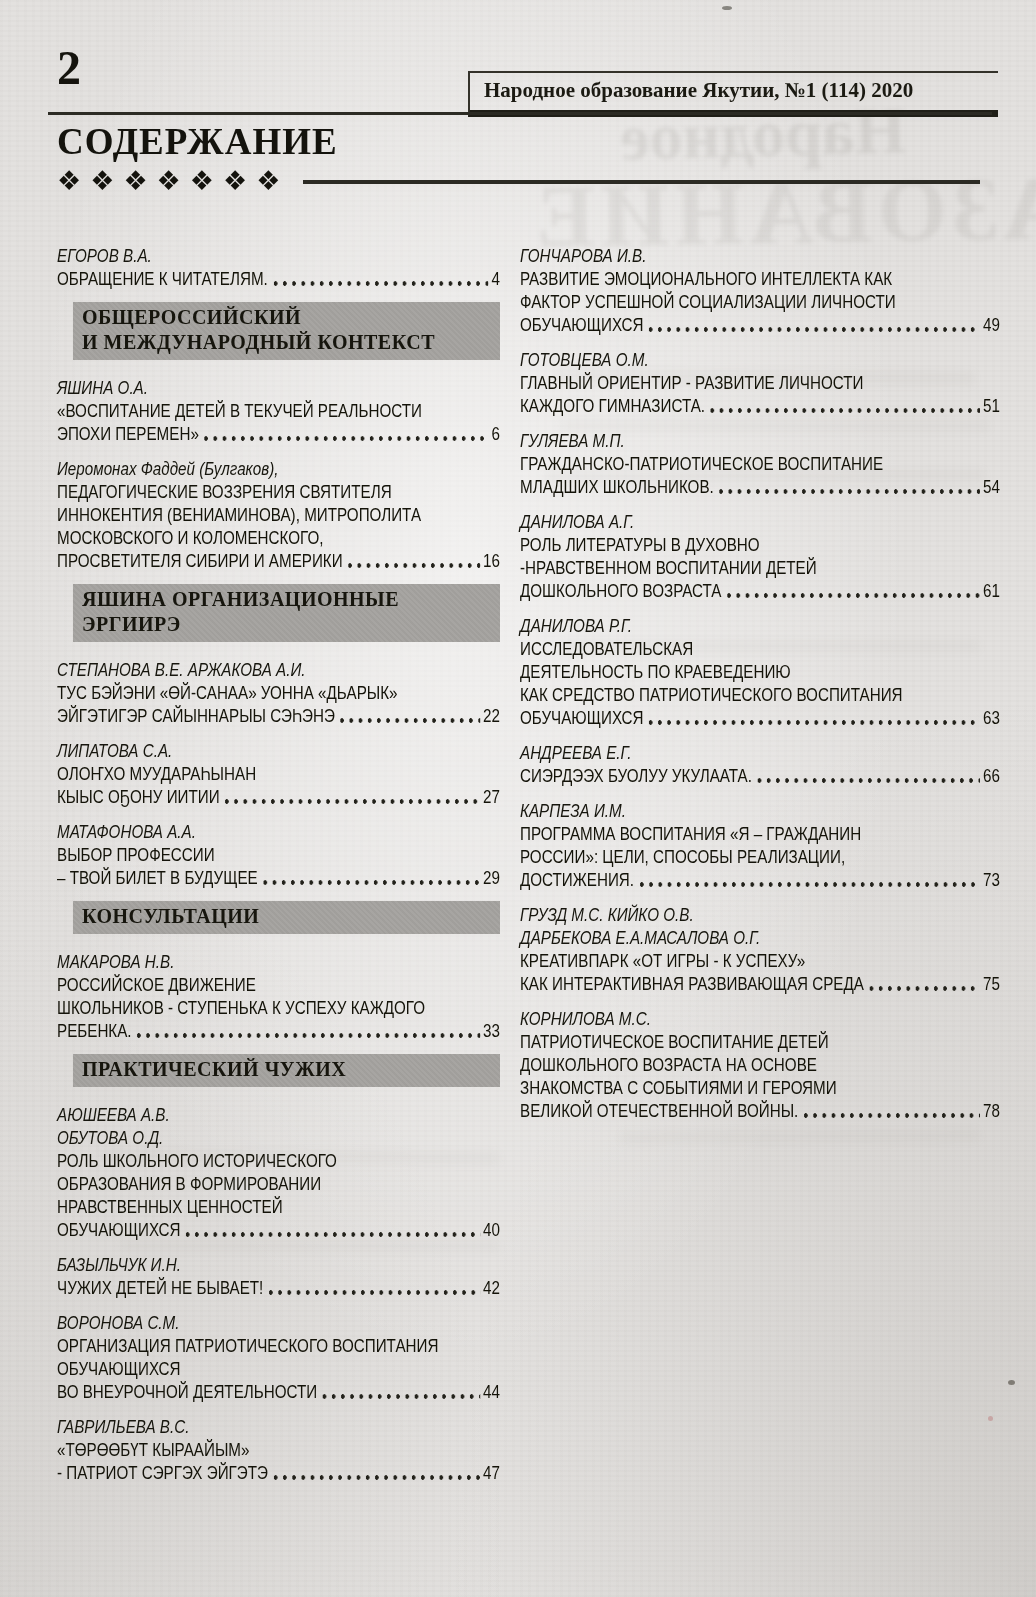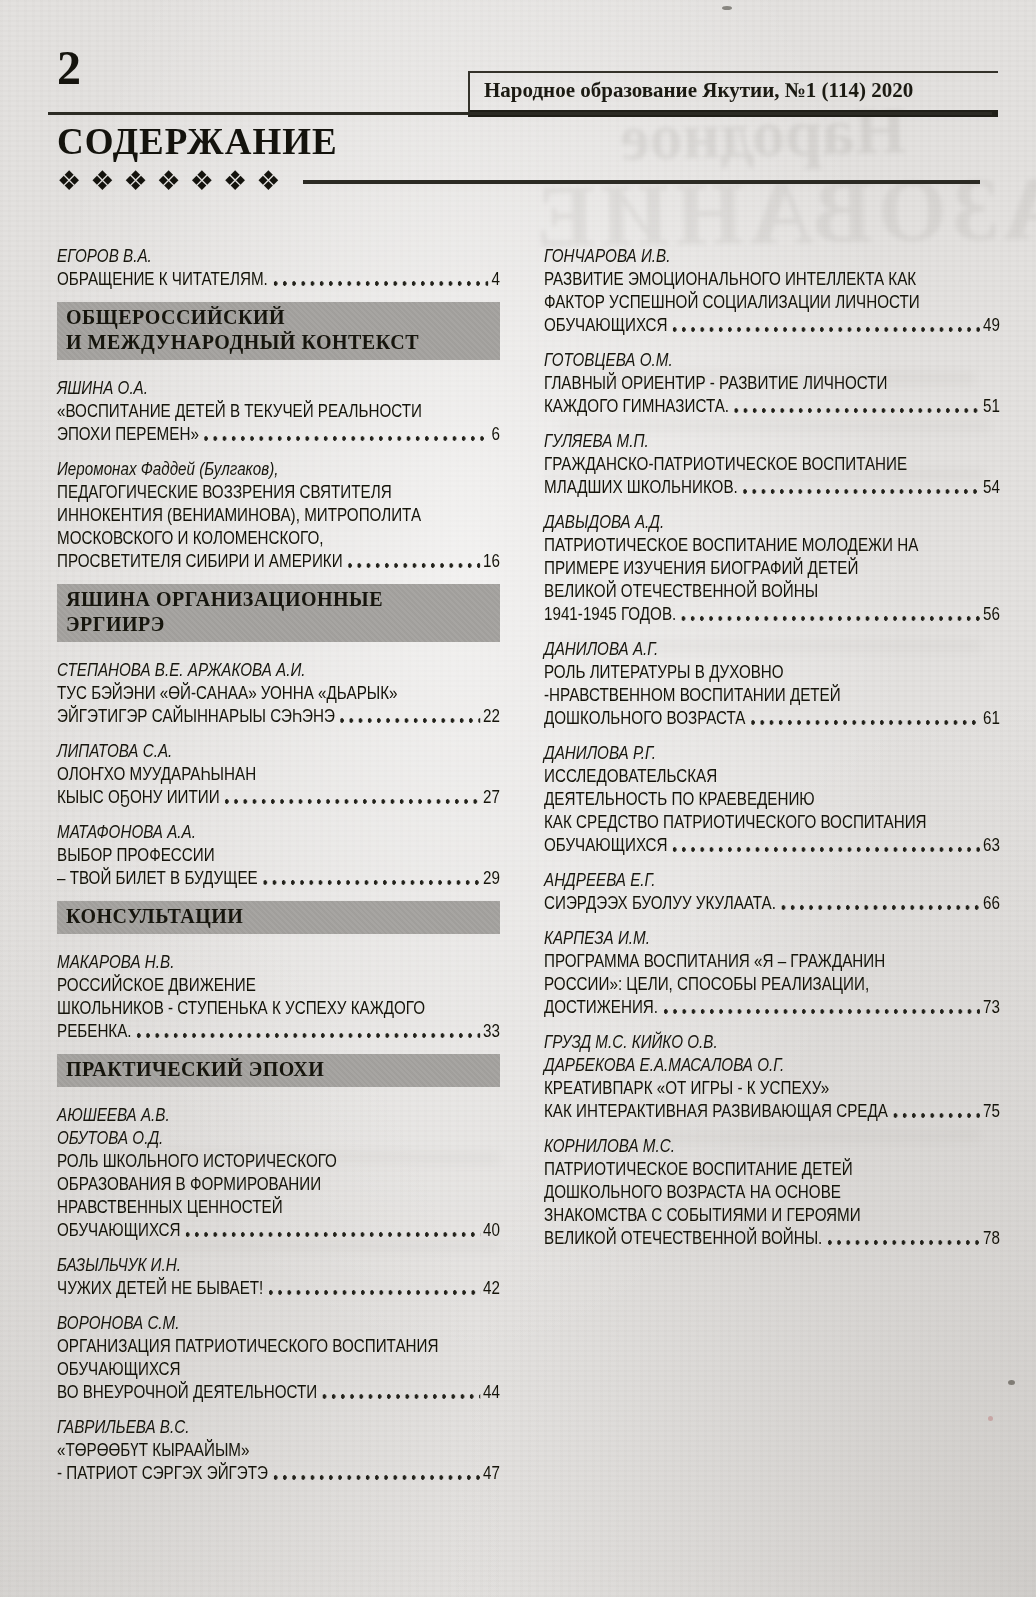--- a/index.html
+++ b/index.html
@@ -58,21 +58,21 @@
     display:flex;align-items:center;
   }
   .diamonds{
     font-size:27px;letter-spacing:9px;color:#14130d;line-height:1;white-space:nowrap;
   }
   .orn-line{flex:1 1 auto;height:4px;background:#2c2b24;margin-left:14px;}
 
   
   .columns{
     position:absolute;top:244px;left:57px;right:36px;
-    display:grid;grid-template-columns:443px 1fr;column-gap:44px;
+    display:grid;grid-template-columns:443px 1fr;column-gap:20px;
   }
   .col{min-width:0;}
 
   .entry{margin:0 0 12px 0;}
   .line{
     display:block;white-space:nowrap;
     width:125%;transform:scaleX(0.8);transform-origin:0 50%;
     font-size:19px;line-height:23px;
   }
   .author{font-style:italic;color:#17160e;}
@@ -81,21 +81,21 @@
   .lastline .title{flex:0 0 auto;}
   .leader{
     flex:1 1 auto;min-width:14px;height:7px;align-self:flex-end;
     margin:0 4px 3px 6px;
     background-image:radial-gradient(circle at 3.2px 3.5px, #22211a 2.0px, rgba(0,0,0,0) 2.6px);
     background-size:11.5px 7px;background-repeat:repeat-x;background-position:left bottom;
   }
   .pagenum{flex:0 0 auto;font-size:19px;color:#141309;}
 
   .section-bar{
-    margin:4px 0 16px 0;background:#a7a5a2;
+    margin:4px 0 16px 16px;background:#a7a5a2;
     background-image:repeating-linear-gradient(45deg, rgba(60,58,52,0.06) 0 2px, rgba(0,0,0,0) 2px 4px);
     padding:3px 8px 5px 9px;box-sizing:border-box;
     font-family:"Liberation Serif","DejaVu Serif",serif;
     font-weight:bold;font-size:20px;line-height:25px;letter-spacing:.5px;color:#16150d;
   }
 </style>
 </head>
 <body>
 
 <div class="paper"></div>
@@ -195,21 +195,21 @@
         <div class="line author">МАКАРОВА Н.В.</div>
         <div class="line title">РОССИЙСКОЕ ДВИЖЕНИЕ</div>
         <div class="line title">ШКОЛЬНИКОВ - СТУПЕНЬКА К УСПЕХУ КАЖДОГО</div>
         <div class="line lastline">
           <span class="title">РЕБЕНКА.</span>
           <span class="leader"></span>
           <span class="pagenum">33</span>
         </div>
       </div>
       <div class="section-bar">
-        <div>ПРАКТИЧЕСКИЙ ЭПОХИ</div>
+        <div>ПРАКТИЧЕСКИЙ ЧУЖИХ</div>
       </div>
       <div class="entry">
         <div class="line author">АЮШЕЕВА А.В.</div>
         <div class="line author">ОБУТОВА О.Д.</div>
         <div class="line title">РОЛЬ ШКОЛЬНОГО ИСТОРИЧЕСКОГО</div>
         <div class="line title">ОБРАЗОВАНИЯ В ФОРМИРОВАНИИ</div>
         <div class="line title">НРАВСТВЕННЫХ ЦЕННОСТЕЙ</div>
         <div class="line lastline">
           <span class="title">ОБУЧАЮЩИХСЯ</span>
           <span class="leader"></span>
@@ -267,31 +267,20 @@
       <div class="entry">
         <div class="line author">ГУЛЯЕВА М.П.</div>
         <div class="line title">ГРАЖДАНСКО-ПАТРИОТИЧЕСКОЕ ВОСПИТАНИЕ</div>
         <div class="line lastline">
           <span class="title">МЛАДШИХ ШКОЛЬНИКОВ.</span>
           <span class="leader"></span>
           <span class="pagenum">54</span>
         </div>
       </div>
       <div class="entry">
-        <div class="line author">ДАВЫДОВА А.Д.</div>
-        <div class="line title">ПАТРИОТИЧЕСКОЕ ВОСПИТАНИЕ МОЛОДЕЖИ НА</div>
-        <div class="line title">ПРИМЕРЕ ИЗУЧЕНИЯ БИОГРАФИЙ ДЕТЕЙ</div>
-        <div class="line title">ВЕЛИКОЙ ОТЕЧЕСТВЕННОЙ ВОЙНЫ</div>
-        <div class="line lastline">
-          <span class="title">1941-1945 ГОДОВ.</span>
-          <span class="leader"></span>
-          <span class="pagenum">56</span>
-        </div>
-      </div>
-      <div class="entry">
         <div class="line author">ДАНИЛОВА А.Г.</div>
         <div class="line title">РОЛЬ ЛИТЕРАТУРЫ В ДУХОВНО</div>
         <div class="line title">-НРАВСТВЕННОМ ВОСПИТАНИИ ДЕТЕЙ</div>
         <div class="line lastline">
           <span class="title">ДОШКОЛЬНОГО ВОЗРАСТА</span>
           <span class="leader"></span>
           <span class="pagenum">61</span>
         </div>
       </div>
       <div class="entry">

